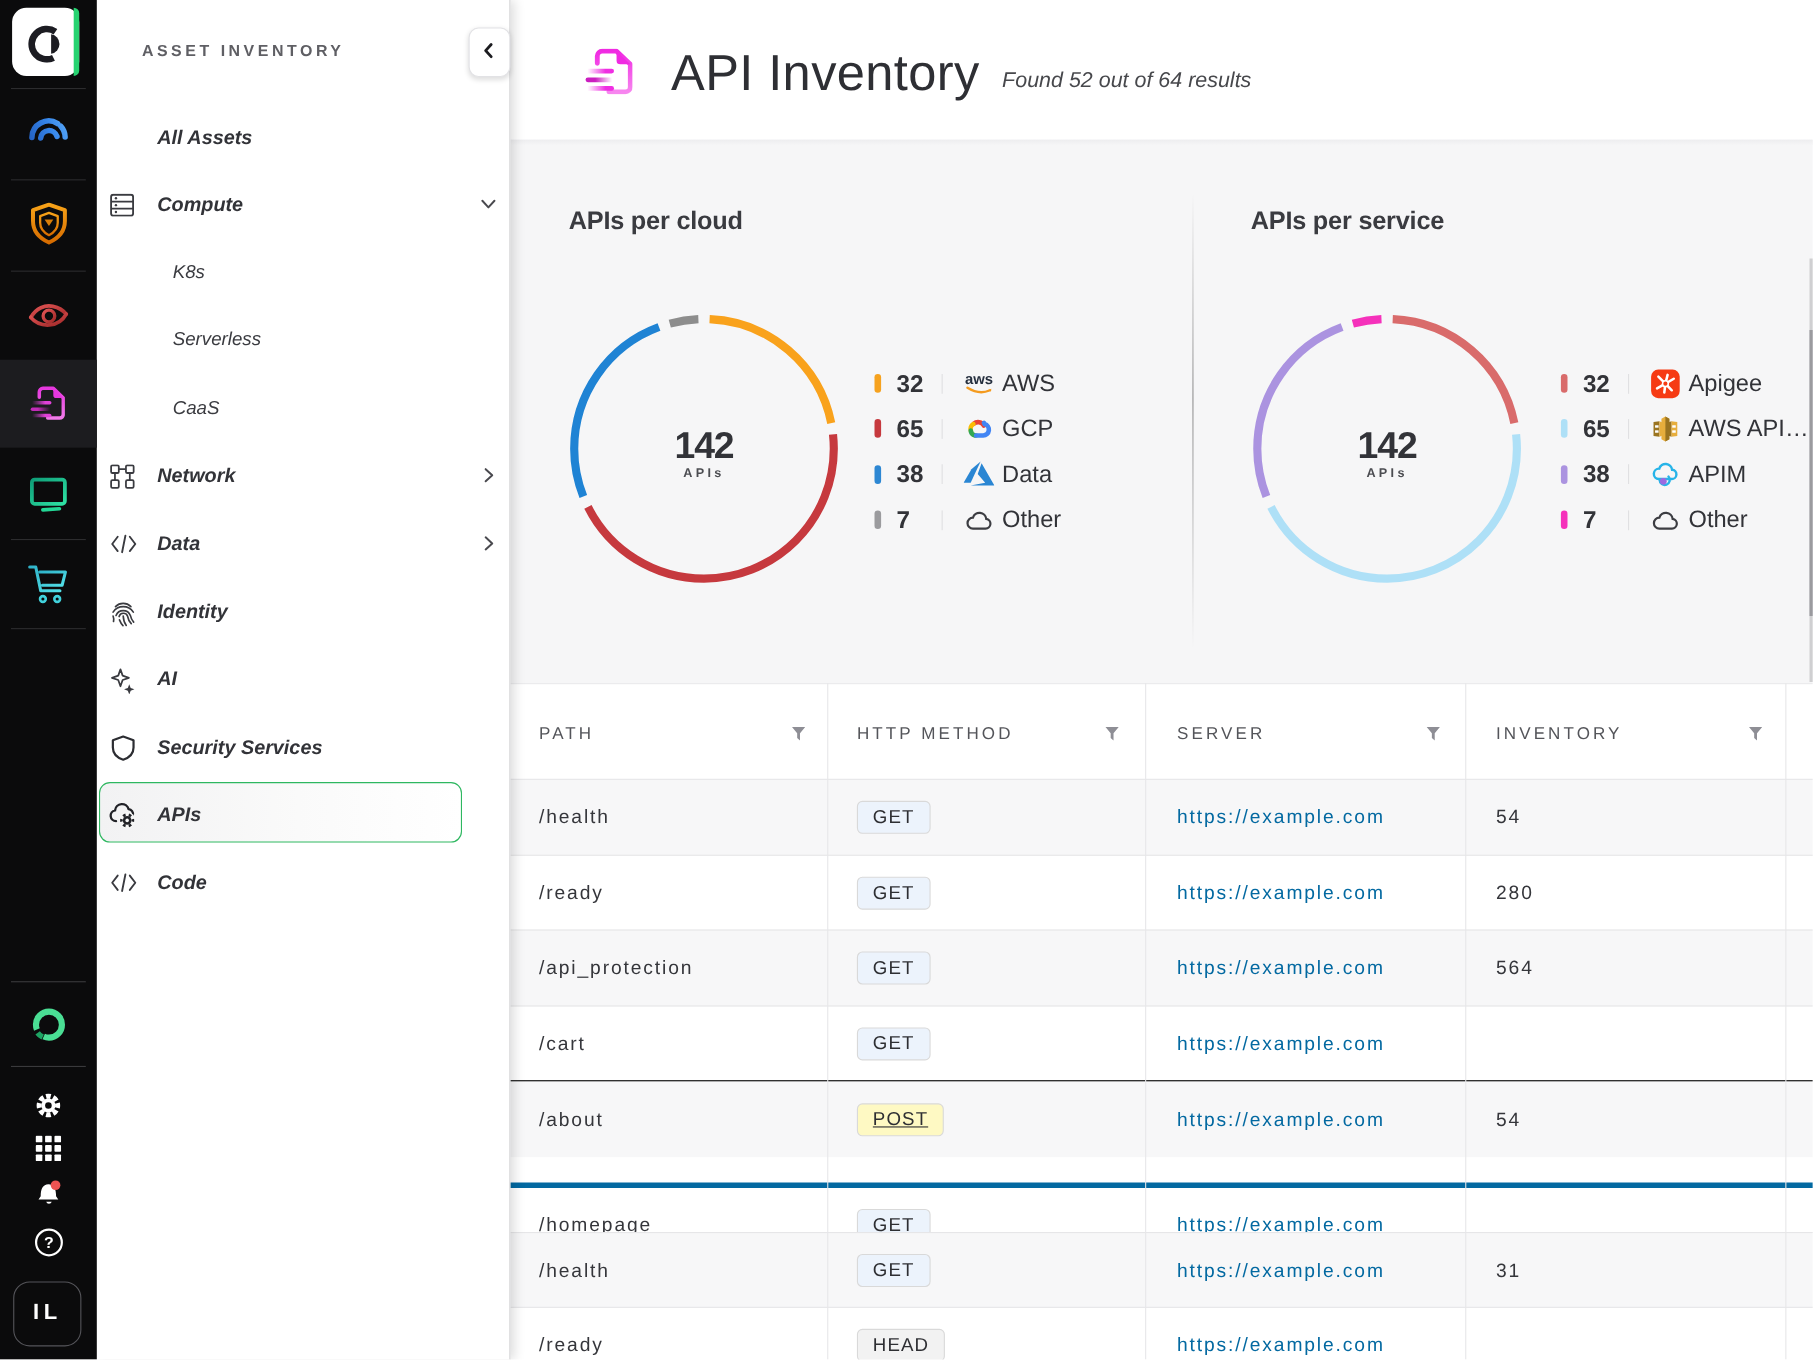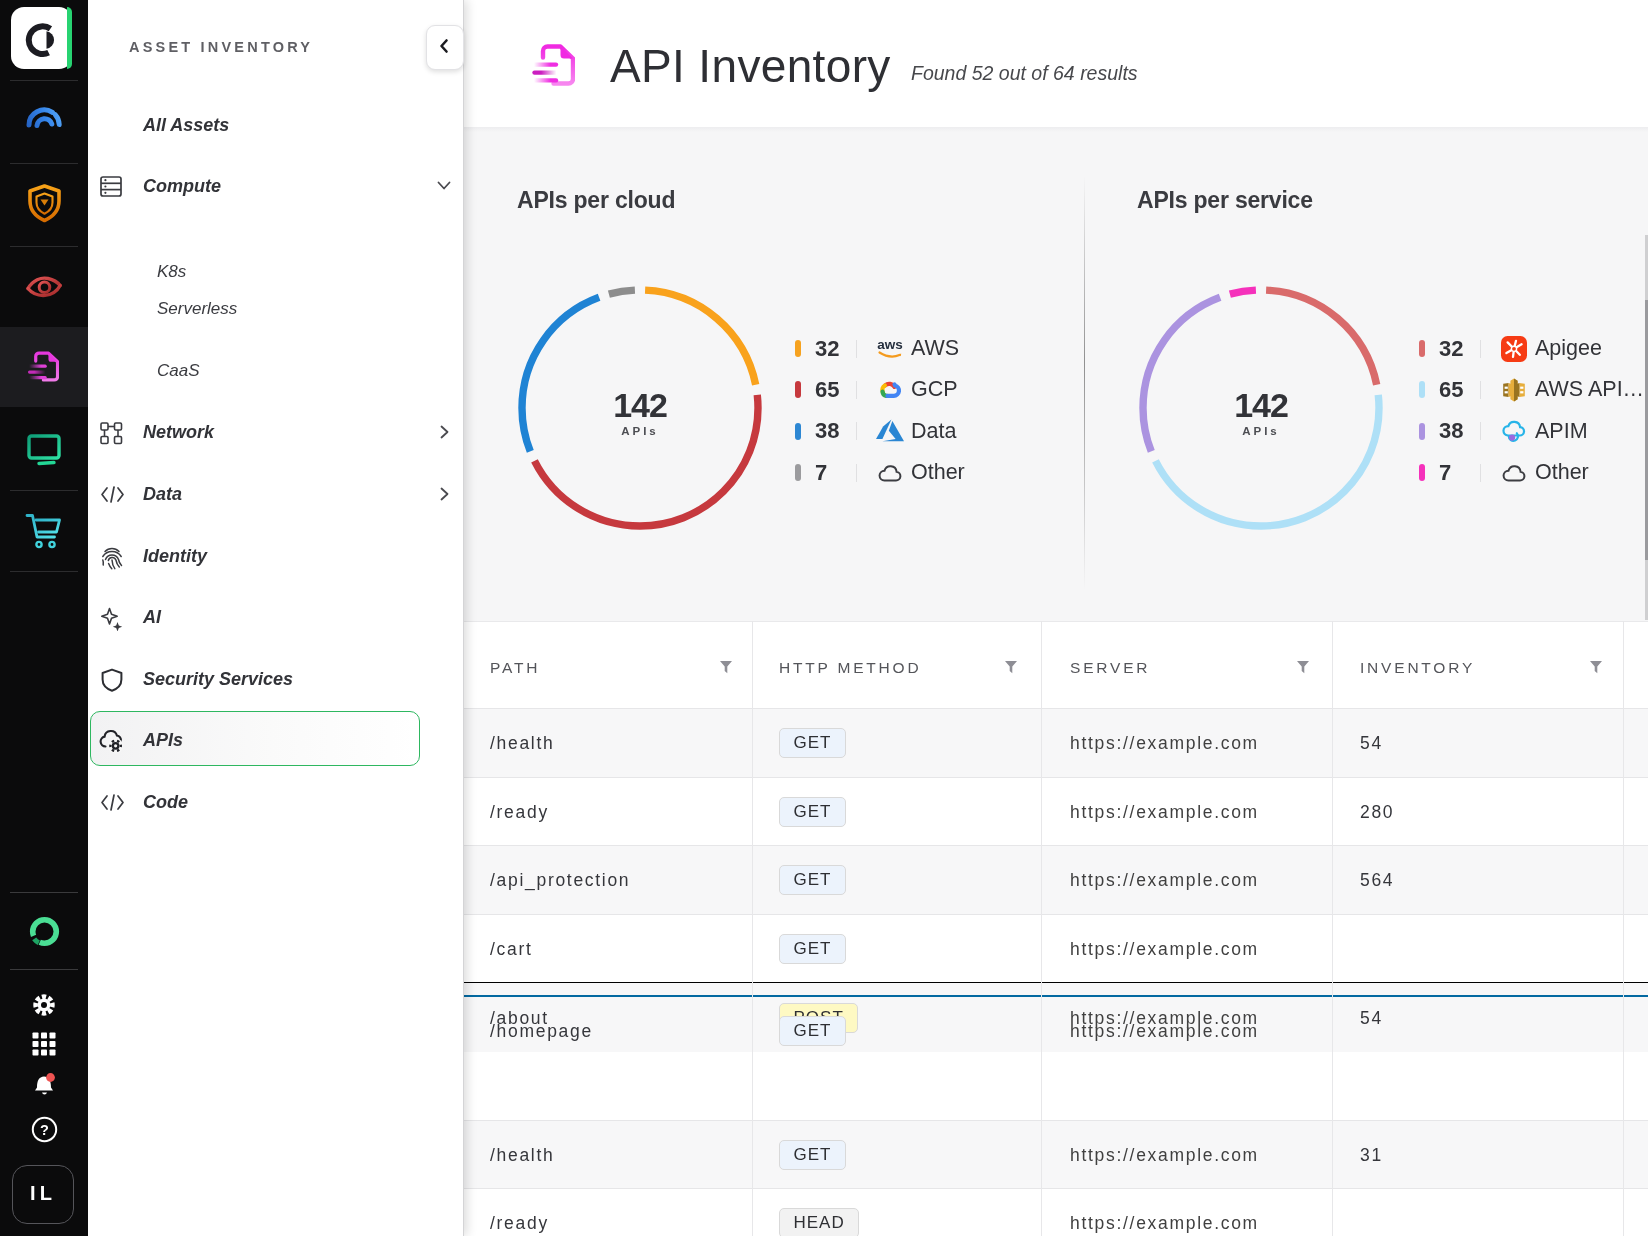--- a/index.html
+++ b/index.html
@@ -8,21 +8,21 @@
   .ab{position:absolute;}
   .it{font-style:italic;}
   .menu-item{position:absolute;left:143px;font-size:18px;font-weight:bold;font-style:italic;color:#323338;white-space:nowrap;}
   .menu-sub{position:absolute;left:157px;font-size:17px;font-weight:normal;font-style:italic;color:#3a3b40;white-space:nowrap;}
   .hcell{position:absolute;top:625px;height:86px;display:flex;align-items:center;
          font-size:15.5px;font-weight:normal;letter-spacing:2.8px;color:#54555a;}
   .vline{position:absolute;top:621px;bottom:0;width:1px;background:#e7e7e9;z-index:3;}
   .row{position:absolute;left:463px;right:0;height:68.6px;}
   .rgray{background:#f7f7f8;}
   .pathtxt{position:absolute;left:27px;font-size:17.5px;letter-spacing:1.7px;color:#35363b;top:50%;transform:translateY(-50%);}
-  .server{position:absolute;left:607px;font-size:17.5px;letter-spacing:1.7px;color:#404040;top:50%;transform:translateY(-50%);}
+  .server{position:absolute;left:607px;font-size:17.5px;letter-spacing:1.7px;color:#0369a1;top:50%;transform:translateY(-50%);}
   .insp{position:absolute;left:897px;font-size:17.5px;letter-spacing:1.7px;color:#35363b;top:50%;transform:translateY(-50%);}
   .badge{position:absolute;left:316px;top:50%;transform:translateY(-50%);height:28px;line-height:28px;
          padding:0 13.5px;border:1.5px solid #d9d9d9;border-radius:5px;font-size:17px;color:#2e2f33;letter-spacing:1px;}
   .bget{background:#ecf3fc;}
   .bpost{background:#fef9c3;text-decoration:underline;}
   .bhead{background:#f2f2f2;}
   .lgrow{position:absolute;height:41.3px;display:flex;align-items:center;}
   .sw{width:6px;height:17px;border-radius:3px;margin-right:14px;}
   .cnt{font-size:22px;font-weight:bold;color:#323338;width:41px;}
   .ldiv{width:1px;height:18px;background:#e0e0e2;margin-right:19px;}
@@ -253,21 +253,21 @@
     <div class="pathtxt">/cart</div>
     <div class="badge bget">GET</div>
     <div class="server">https://example.com</div>
   </div>
 <div class="row rgray" style="top:982.4px;border-top:1px solid #000000;">
     <div class="pathtxt">/about</div>
     <div class="badge bpost">POST</div>
     <div class="server">https://example.com</div>
     <div class="insp">54</div>
   </div>
-<div class="row" style="top:995px;border-top:2px solid #0369a1;">
+<div class="row" style="top:1075px;border-top:5px solid #0369a1;">
     <div class="pathtxt">/homepage</div>
     <div class="badge bget">GET</div>
     <div class="server">https://example.com</div>
   </div>
 <div class="row rgray" style="top:1119.6px;border-top:1px solid #e6e6e8;">
     <div class="pathtxt">/health</div>
     <div class="badge bget">GET</div>
     <div class="server">https://example.com</div>
     <div class="insp">31</div>
   </div>
@@ -280,21 +280,21 @@
 <div class="ab" style="left:88px;top:0;width:375px;height:1236px;background:#fff;border-right:1px solid #d4d4d6;box-shadow:3px 0 10px rgba(0,0,0,.14);"></div>
 <div class="ab" style="left:129px;top:39px;font-size:14.5px;font-weight:bold;letter-spacing:3.2px;color:#5f5f64;">ASSET INVENTORY</div>
 
 <div class="ab" style="left:426px;top:25px;width:36px;height:43px;background:#fff;border:1px solid #e2e2e5;border-radius:9px;box-shadow:0 2px 5px rgba(0,0,0,.13);"></div>
 <svg class="ab" style="left:437px;top:37px;" width="14" height="18" viewBox="0 0 14 18">
     <polyline points="9.5,3.5 4.5,9 9.5,14.5" fill="none" stroke="#1c1c20" stroke-width="2.6" stroke-linecap="round" stroke-linejoin="round"></polyline>
   </svg>
 
 <div class="menu-item" style="top:115px;">All Assets</div>
 <div class="menu-item" style="top:176px;">Compute</div>
-<div class="menu-sub" style="top:238px;margin-top:24px;">K8s</div>
+<div class="menu-sub" style="top:238px;">K8s</div>
 <div class="menu-sub" style="top:299px;">Serverless</div>
 <div class="menu-sub" style="top:361px;">CaaS</div>
 <div class="menu-item" style="top:422px;">Network</div>
 <div class="menu-item" style="top:484px;">Data</div>
 <div class="menu-item" style="top:546px;">Identity</div>
 <div class="menu-item" style="top:607px;">AI</div>
 <div class="menu-item" style="top:669px;">Security Services</div>
 
 <div class="ab" style="left:90px;top:711px;width:330px;height:55px;border:1.5px solid #2eb760;border-radius:10px;
      background:linear-gradient(90deg,#f2f2f3 0%,#fafafa 55%,#fff 100%);box-sizing:border-box;"></div>

